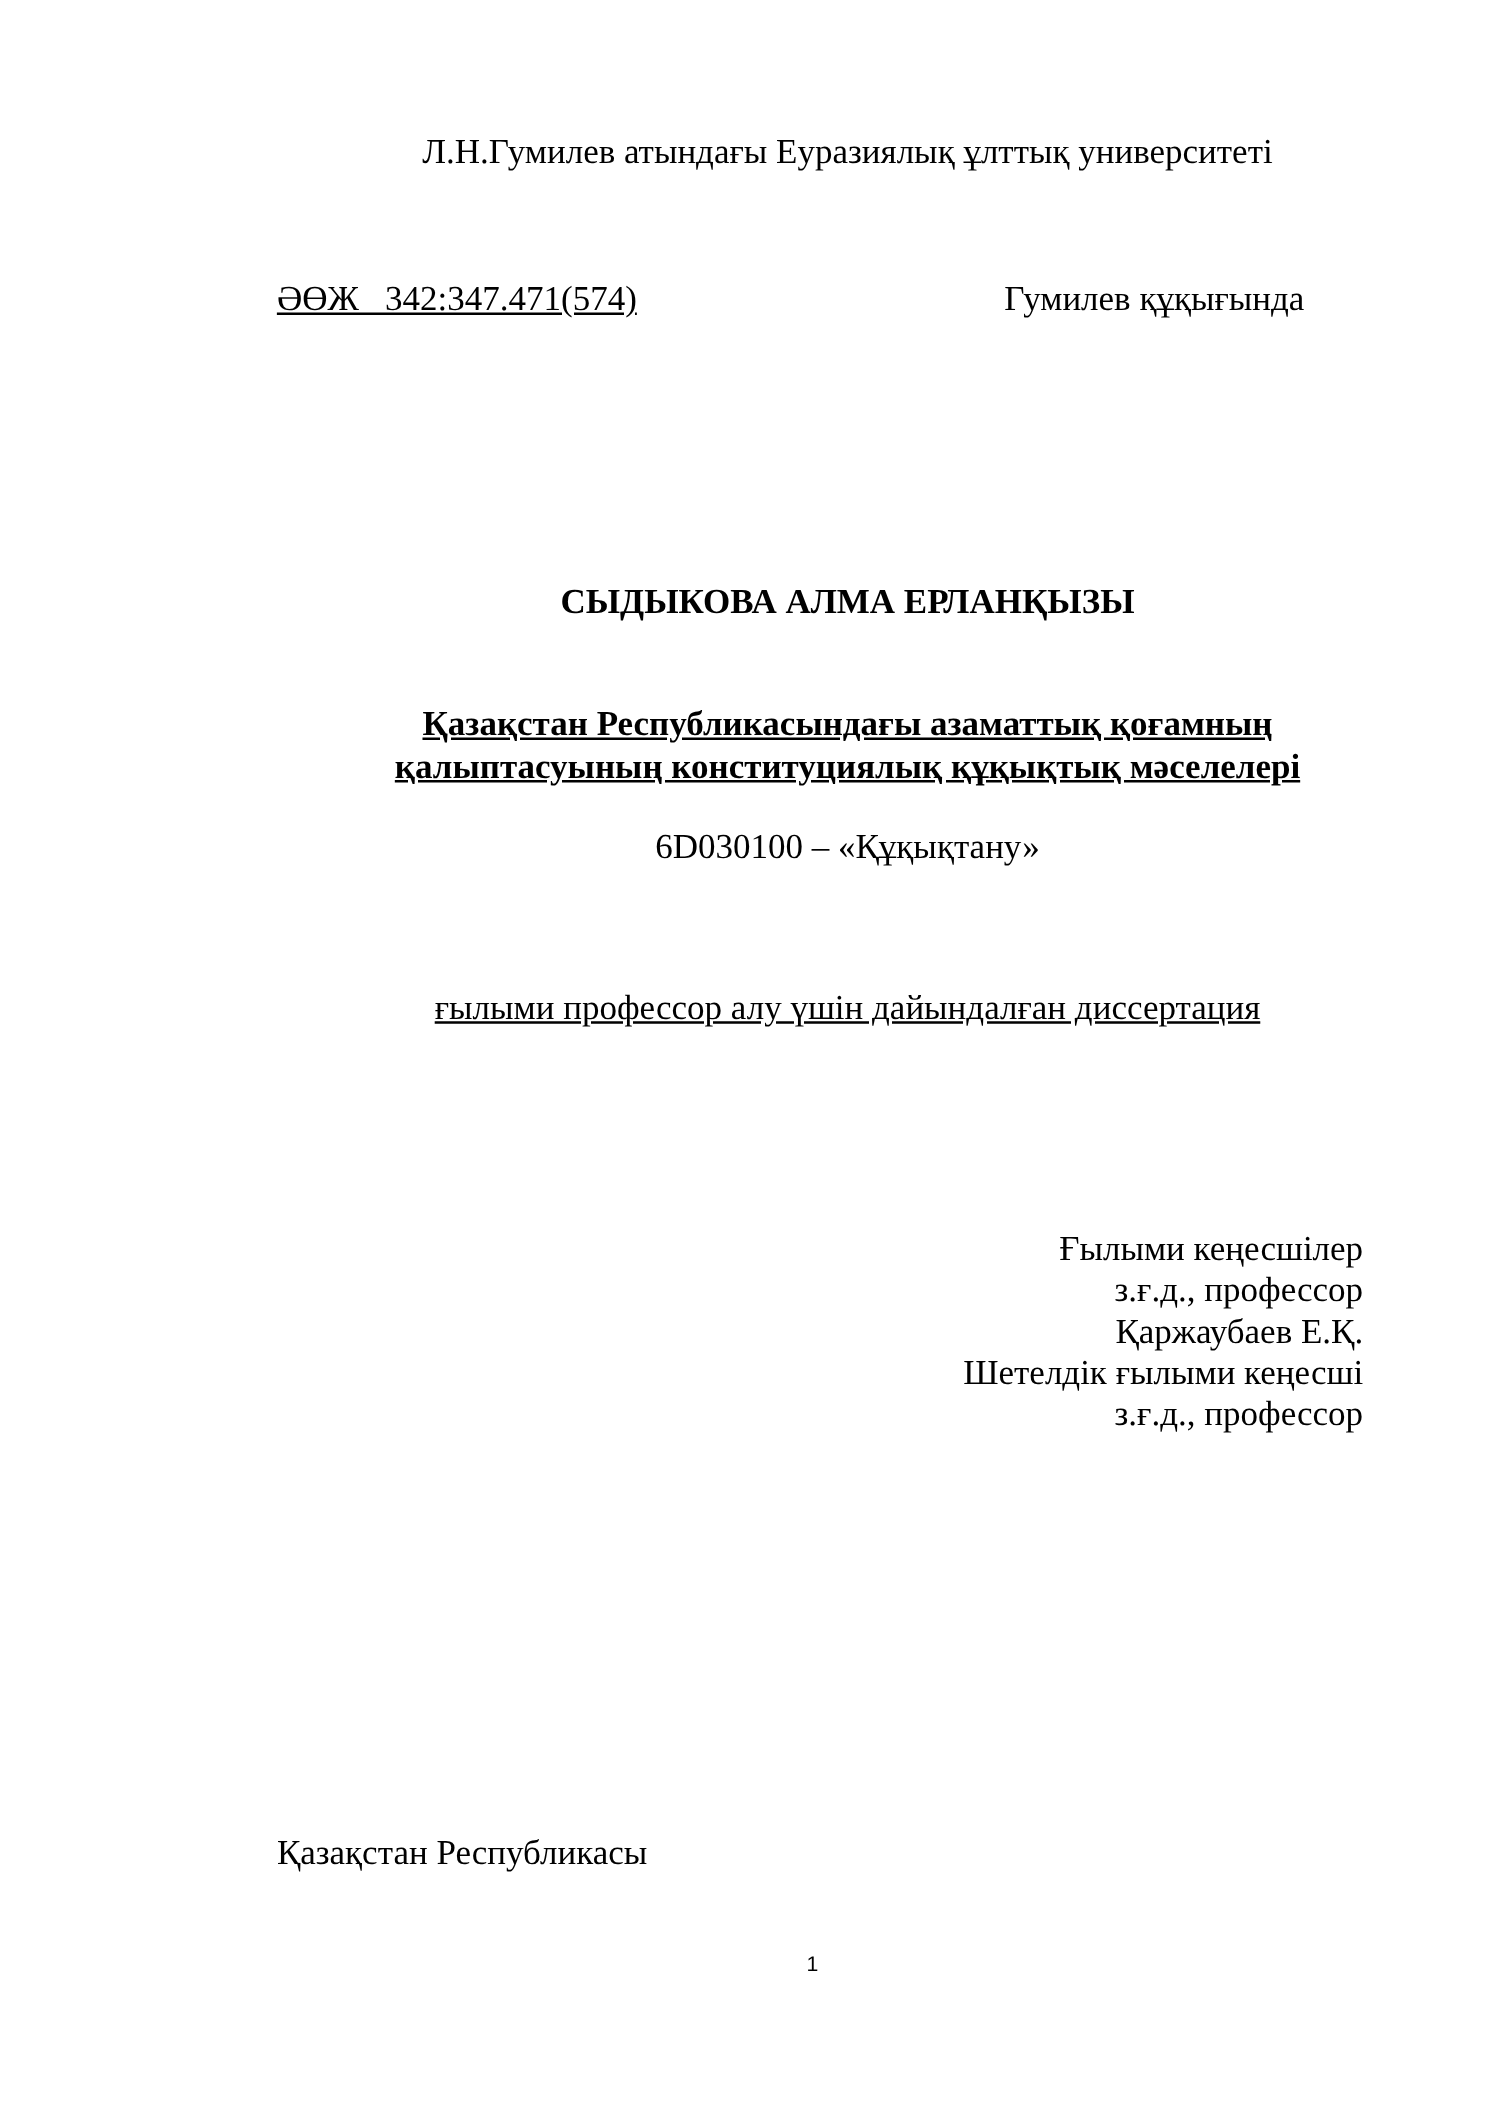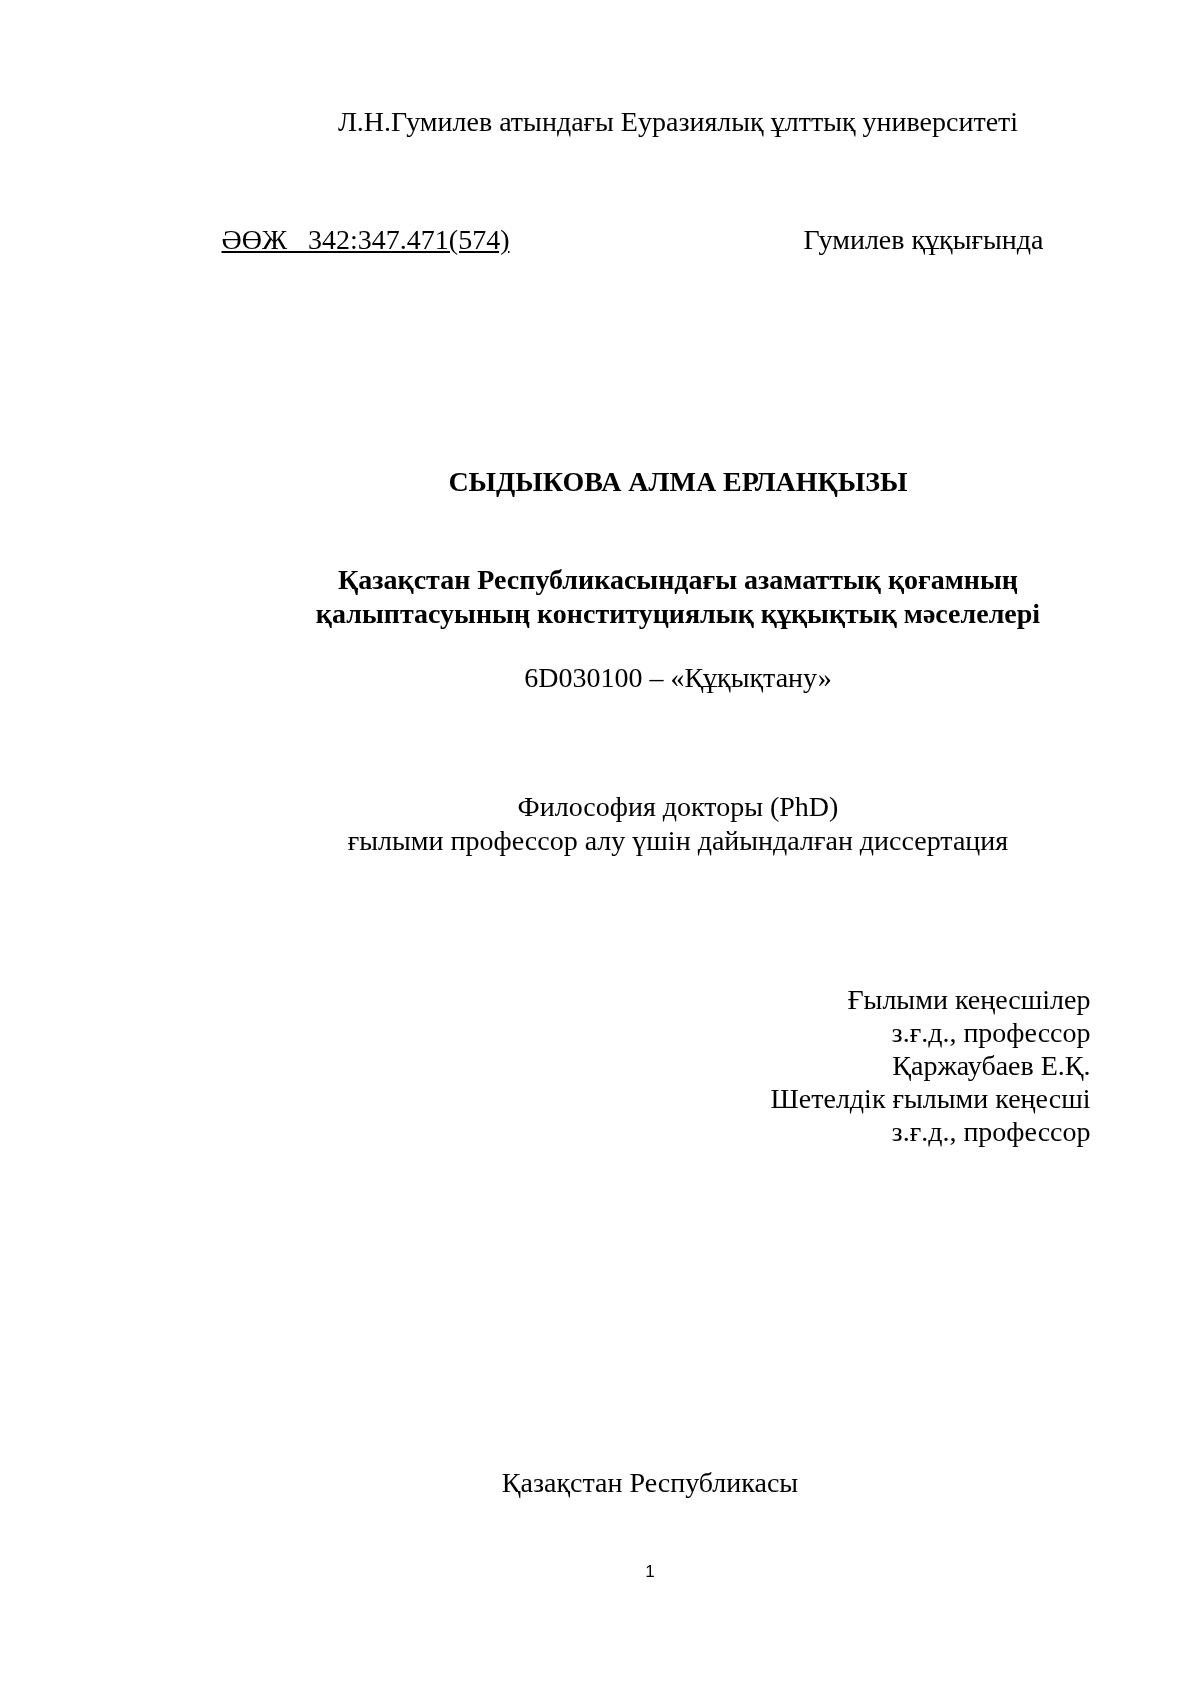--- a/index.html
+++ b/index.html
@@ -27,31 +27,30 @@
   }
   .udc-row {
     left: 185px;
     right: 111px;
     display: flex;
     justify-content: space-between;
     align-items: baseline;
   }
   .pre { white-space: pre; text-decoration: underline; }
   .bold { font-weight: bold; }
-  .title-lines div { line-height: 34px; }
+  .title-lines div { line-height: 34px; text-decoration: underline; }
   .advisors-block {
     left: 185px;
     right: 64px;
     text-align: right;
   }
   .advisors-block div { line-height: 33px; }
   .imprint {
     left: 185px;
     right: 76px;
-    text-align: center;
   }
   .imprint div { line-height: 34px; }
   .page-number {
     left: 185px;
     right: 76px;
     text-align: center;
     font-family: "Liberation Sans", "DejaVu Sans", sans-serif;
     font-size: 17px;
     line-height: 20px;
   }
@@ -71,21 +70,20 @@
   <div class="abs center bold" style="top:465px">СЫДЫКОВА АЛМА ЕРЛАНҚЫЗЫ</div>
 
   <div class="abs center bold title-lines" style="top:563px">
     <div>Қазақстан Республикасындағы азаматтық қоғамның</div>
     <div>қалыптасуының конституциялық құқықтық мәселелері</div>
   </div>
 
   <div class="abs center" style="top:661px">6D030100 – «Құқықтану»</div>
 
   <div class="abs center title-lines" style="top:790px">
-    <div>Философия докторы (PhD)</div>
     <div>ғылыми профессор алу үшін дайындалған диссертация</div>
   </div>
 
   <div class="abs advisors-block" style="top:983px">
     <div>Ғылыми кеңесшілер</div>
     <div>з.ғ.д., профессор</div>
     <div>Қаржаубаев Е.Қ.</div>
     <div>Шетелдік ғылыми кеңесші</div>
     <div>з.ғ.д., профессор</div>
   </div>

